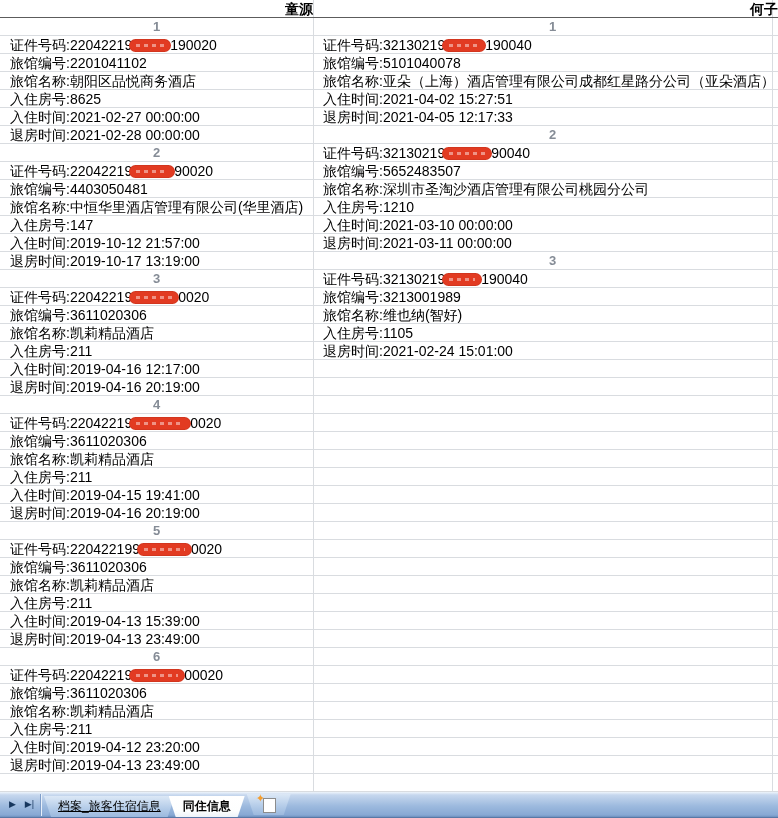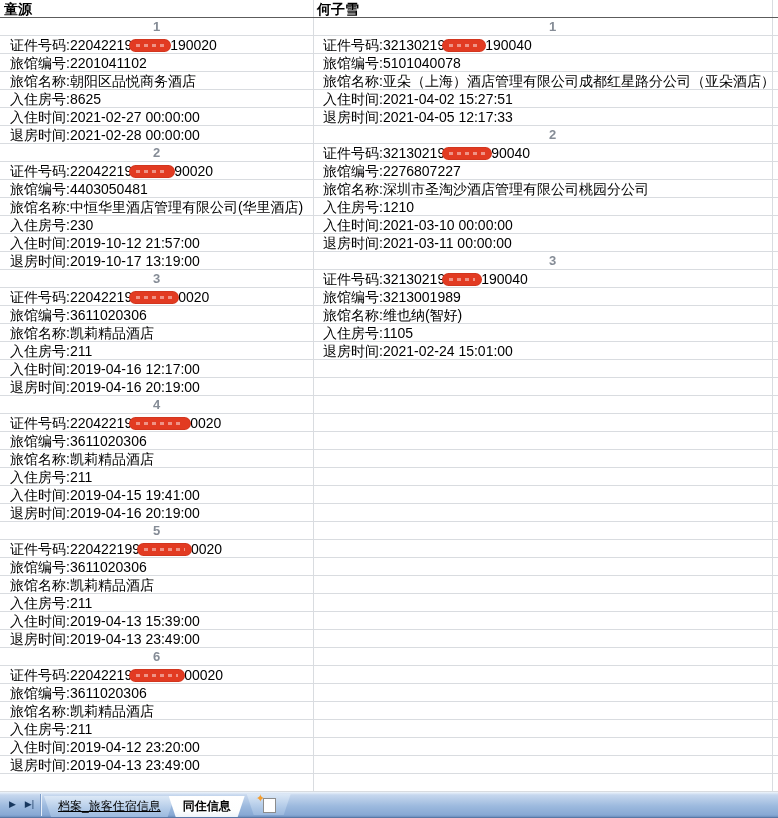--- a/index.html
+++ b/index.html
@@ -14,21 +14,21 @@
   #vline-mid{left:313px;}
   #vline-right{left:772px;}
   #header-line{position:absolute;left:0;top:17px;width:778px;height:1px;background:#5c5c5c;z-index:3;}
 
   .col{position:absolute;top:0;}
   #col-0{left:0;width:313px;}
   #col-1{left:313px;width:479px;}
 
   .row{height:18px;line-height:18px;font-size:14px;white-space:nowrap;padding-left:10px;
        position:relative;z-index:2;}
-  .row.header{padding-left:4px;font-weight:bold;font-size:14px;}
+  .row.header{padding-left:4px;font-weight:bold;font-size:14px;text-align:right;}
   .row.recnum{padding-left:0;text-align:center;color:#858c96;font-weight:bold;font-size:13px;}
 
   .redact{display:inline-block;height:13px;border-radius:7px;background:#e23b22;
           vertical-align:-2px;margin-left:-3px;margin-right:-1px;position:relative;
           box-shadow:inset 0 0 0 1px rgba(0,0,0,.07);}
   .redact::after{content:"";position:absolute;left:7px;right:7px;top:5px;height:3px;
           background:repeating-linear-gradient(90deg,rgba(255,255,255,.45) 0 4px,transparent 4px 8px);}
 
   
   #tabbar{position:absolute;left:0;top:792px;width:778px;height:26px;
@@ -65,21 +65,21 @@
         <div class="row"><span>证件号码:</span><span>22042219</span><span class="redact" style="width: 42px; background: rgb(226, 59, 34);"></span><span>190020</span></div>
         <div class="row"><span>旅馆编号:</span><span>2201041102</span></div>
         <div class="row"><span>旅馆名称:</span><span>朝阳区品悦商务酒店</span></div>
         <div class="row"><span>入住房号:</span><span>8625</span></div>
         <div class="row"><span>入住时间:</span><span>2021-02-27 00:00:00</span></div>
         <div class="row"><span>退房时间:</span><span>2021-02-28 00:00:00</span></div>
         <div class="row recnum">2</div>
         <div class="row"><span>证件号码:</span><span>22042219</span><span class="redact" style="width: 46px; background: rgb(226, 59, 34);"></span><span>90020</span></div>
         <div class="row"><span>旅馆编号:</span><span>4403050481</span></div>
         <div class="row"><span>旅馆名称:</span><span>中恒华里酒店管理有限公司(华里酒店)</span></div>
-        <div class="row"><span>入住房号:</span><span>230</span></div>
+        <div class="row"><span>入住房号:</span><span>147</span></div>
         <div class="row"><span>入住时间:</span><span>2019-10-12 21:57:00</span></div>
         <div class="row"><span>退房时间:</span><span>2019-10-17 13:19:00</span></div>
         <div class="row recnum">3</div>
         <div class="row"><span>证件号码:</span><span>22042219</span><span class="redact" style="width: 50px; background: rgb(226, 59, 34);"></span><span>0020</span></div>
         <div class="row"><span>旅馆编号:</span><span>3611020306</span></div>
         <div class="row"><span>旅馆名称:</span><span>凯莉精品酒店</span></div>
         <div class="row"><span>入住房号:</span><span>211</span></div>
         <div class="row"><span>入住时间:</span><span>2019-04-16 12:17:00</span></div>
         <div class="row"><span>退房时间:</span><span>2019-04-16 20:19:00</span></div>
         <div class="row recnum">4</div>
@@ -107,21 +107,21 @@
     <div class="col" id="col-1">
         <div class="row header">何子雪</div>
         <div class="row recnum">1</div>
         <div class="row"><span>证件号码:</span><span>32130219</span><span class="redact" style="width: 44px; background: rgb(226, 59, 34);"></span><span>190040</span></div>
         <div class="row"><span>旅馆编号:</span><span>5101040078</span></div>
         <div class="row"><span>旅馆名称:</span><span>亚朵（上海）酒店管理有限公司成都红星路分公司（亚朵酒店）</span></div>
         <div class="row"><span>入住时间:</span><span>2021-04-02 15:27:51</span></div>
         <div class="row"><span>退房时间:</span><span>2021-04-05 12:17:33</span></div>
         <div class="row recnum">2</div>
         <div class="row"><span>证件号码:</span><span>32130219</span><span class="redact" style="width: 50px; background: rgb(226, 59, 34);"></span><span>90040</span></div>
-        <div class="row"><span>旅馆编号:</span><span>2276807227</span></div>
+        <div class="row"><span>旅馆编号:</span><span>5652483507</span></div>
         <div class="row"><span>旅馆名称:</span><span>深圳市圣淘沙酒店管理有限公司桃园分公司</span></div>
         <div class="row"><span>入住房号:</span><span>1210</span></div>
         <div class="row"><span>入住时间:</span><span>2021-03-10 00:00:00</span></div>
         <div class="row"><span>退房时间:</span><span>2021-03-11 00:00:00</span></div>
         <div class="row recnum">3</div>
         <div class="row"><span>证件号码:</span><span>32130219</span><span class="redact" style="width: 40px; background: rgb(226, 59, 34);"></span><span>190040</span></div>
         <div class="row"><span>旅馆编号:</span><span>3213001989</span></div>
         <div class="row"><span>旅馆名称:</span><span>维也纳(智好)</span></div>
         <div class="row"><span>入住房号:</span><span>1105</span></div>
         <div class="row"><span>退房时间:</span><span>2021-02-24 15:01:00</span></div>

